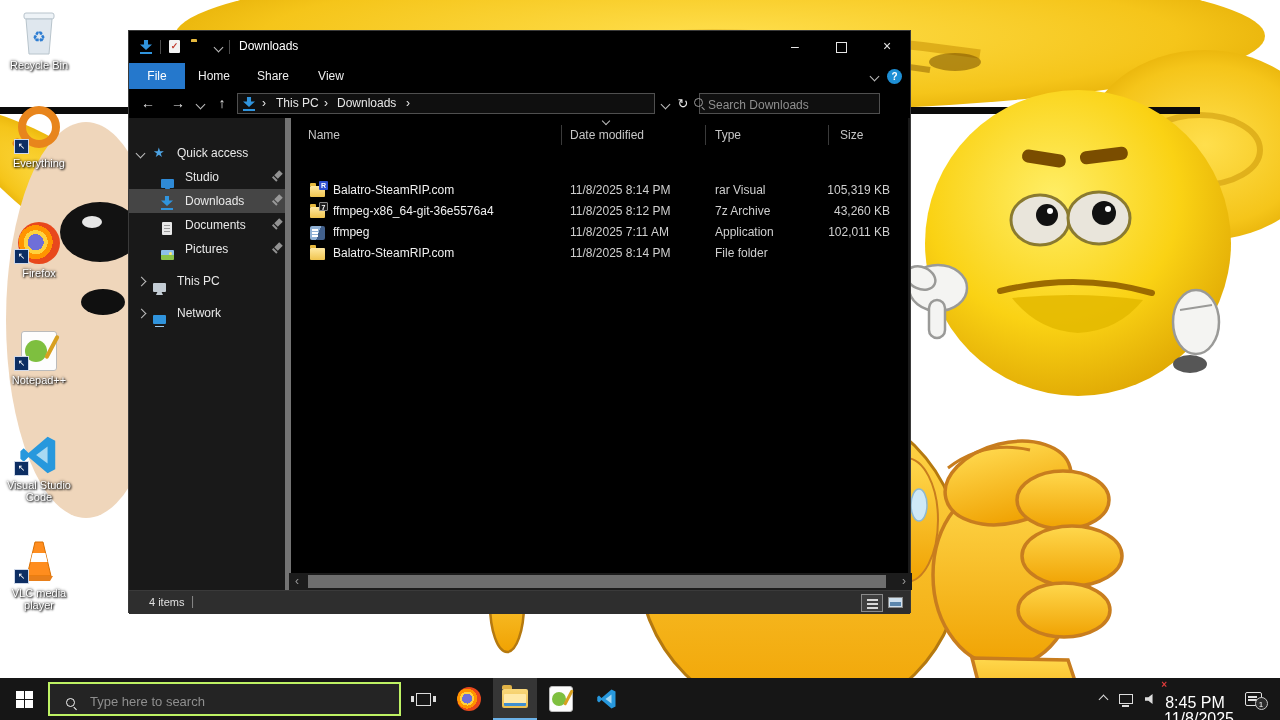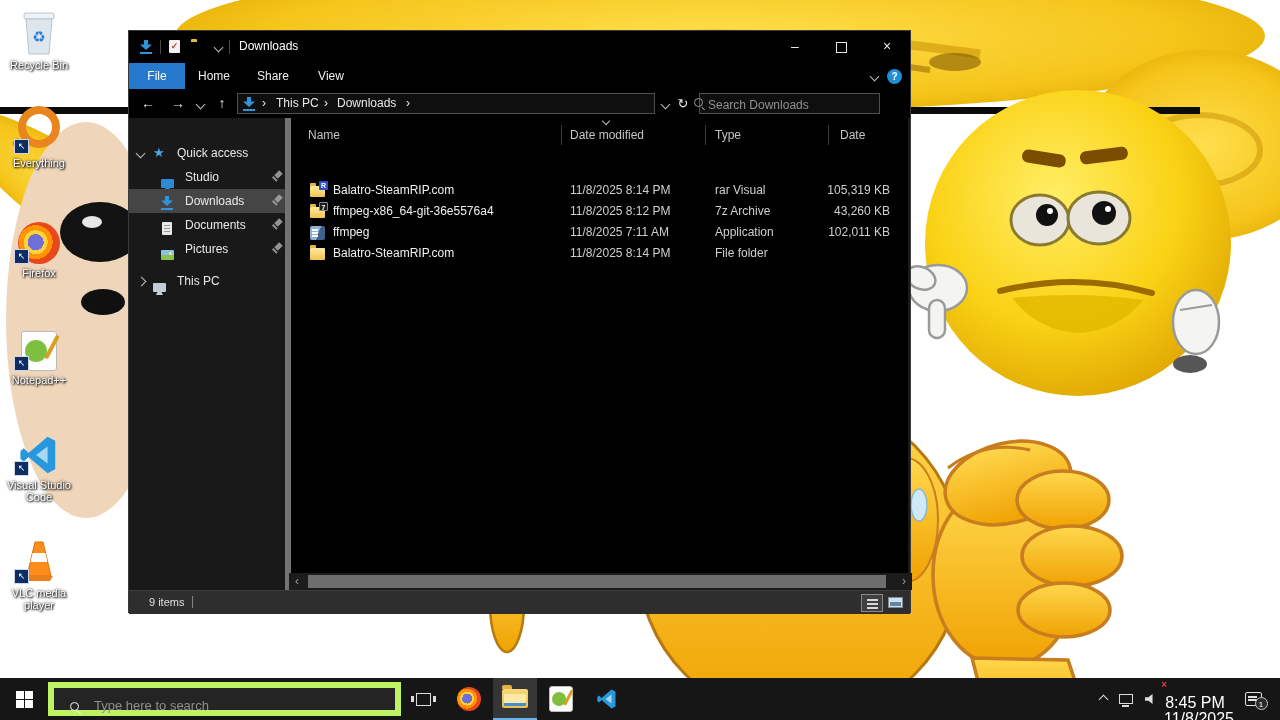--- a/index.html
+++ b/index.html
@@ -337,31 +337,36 @@
     <div class="sbrow" style="top:95px">
       <span class="abs" style="left:33px;top:6px"><span class="docico" style="display:inline-block"></span></span>
       <span class="sblbl" style="left:56px">Documents</span>
       <span class="pin" style="left:142px"></span>
     </div>
     <div class="sbrow" style="top:151px">
       <span class="abs chev r" style="left:9px;top:9px"></span>
       <span class="abs" style="left:24px;top:7px"><span class="mon gray" style="display:inline-block"></span></span>
       <span class="sblbl" style="left:48px">This PC</span>
     </div>
+    <div class="sbrow" style="top:183px">
+      <span class="abs chev r" style="left:9px;top:9px"></span>
+      <span class="abs" style="left:24px;top:7px"><span class="netico" style="display:inline-block"></span></span>
+      <span class="sblbl" style="left:48px">Network</span>
+    </div>
   </div>
 
   <div id="filelist">
     <span class="colhdr" style="left:17px;width:200px">Name</span>
     <span class="colsep" style="left:270px"></span>
     <span class="abs chev d" style="left:312px;top:0;width:5px;height:5px"></span>
     <span class="colhdr" style="left:279px;width:130px">Date modified</span>
     <span class="colsep" style="left:414px"></span>
     <span class="colhdr" style="left:424px;width:100px">Type</span>
     <span class="colsep" style="left:537px"></span>
-    <span class="colhdr" style="left:549px;width:60px">Date</span>
+    <span class="colhdr" style="left:549px;width:60px">Size</span>
 
 
     <div class="row" style="top:62px">
       <span class="ficon">
         <span class="fold"></span>
           <span class="bdg r">R</span>
       </span>
       <span class="cname">Balatro-SteamRIP.com</span>
       <span class="cdate">11/8/2025 8:14 PM</span>
       <span class="ctype">rar Visual</span>
@@ -397,41 +402,41 @@
     </div>
   </div>
 
   <div id="hscroll">
     <span class="scrarr" style="left:0">‹</span>
     <div id="hthumb"></div>
     <span class="scrarr" style="right:0">›</span>
   </div>
 
   <div id="statusbar">
-    <span class="abs" style="left:20px;top:5px;font-size:11px;color:#e0e0e0">9 items</span>
+    <span class="abs" style="left:20px;top:5px;font-size:11px;color:#e0e0e0">4 items</span>
     <span class="abs" style="left:62px;top:3px;color:#8a8a8a;font-size:12px">|</span>
     <span class="viewbtn active" style="right:27px">
         <span class="vlines"></span>
       </span>
     <span class="viewbtn" style="right:3px">
         <span class="vthumb"></span>
       </span>
   </div>
 </div>
 
 <div id="taskbar">
   <div class="tb-ico" style="left:0;width:48px">
     <div class="winlogo">
       <div style="left:0;top:0"></div>
         <div style="left:9px;top:0"></div>
       <div style="left:0;top:9px"></div>
         <div style="left:9px;top:9px"></div>
     </div>
   </div>
-  <div class="abs" style="left:48px;top:4px;width:353px;height:34px;background:#242424;border:6px solid #bef264;box-sizing:border-box">
+  <div class="abs" style="left:48px;top:4px;width:353px;height:34px;background:#242424;border:2px solid #bef264;box-sizing:border-box">
     <span class="abs srch-glass" style="left:16px;top:11px;filter:brightness(1.6)"></span>
     <input class="searchbox" style="left: 38px; top: 6px; width: 290px; height: 20px; font-size: 13px;" placeholder="Type here to search">
   </div>
   <div class="tb-ico" style="left:401px">
       <span class="tvico"></span>
     </div>
   <div class="tb-ico" style="left:447px">
       <span class="ffx small"></span>
     </div>
   <div class="tb-ico active" style="left:493px">

